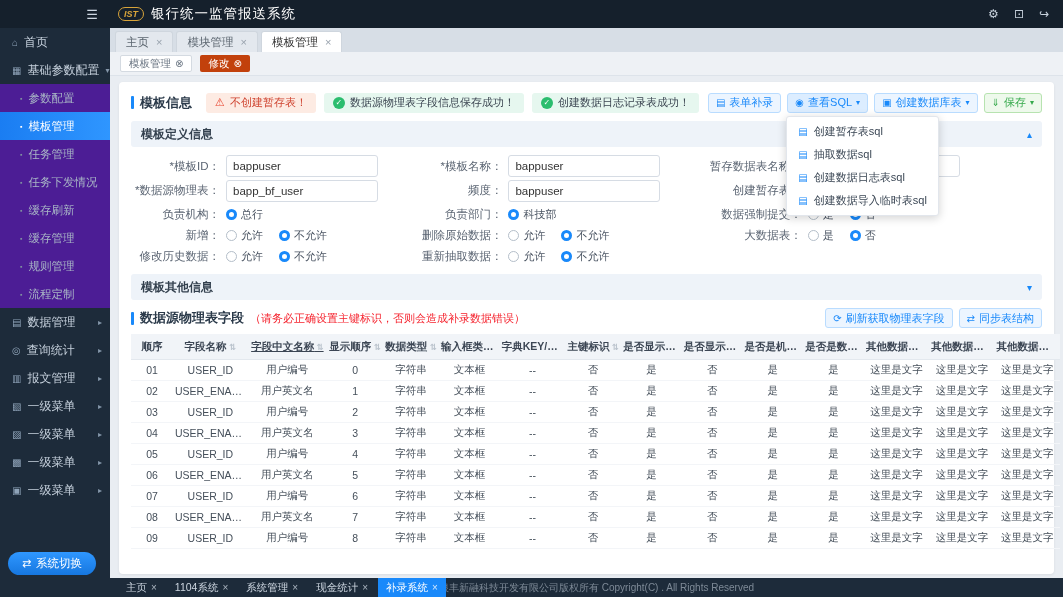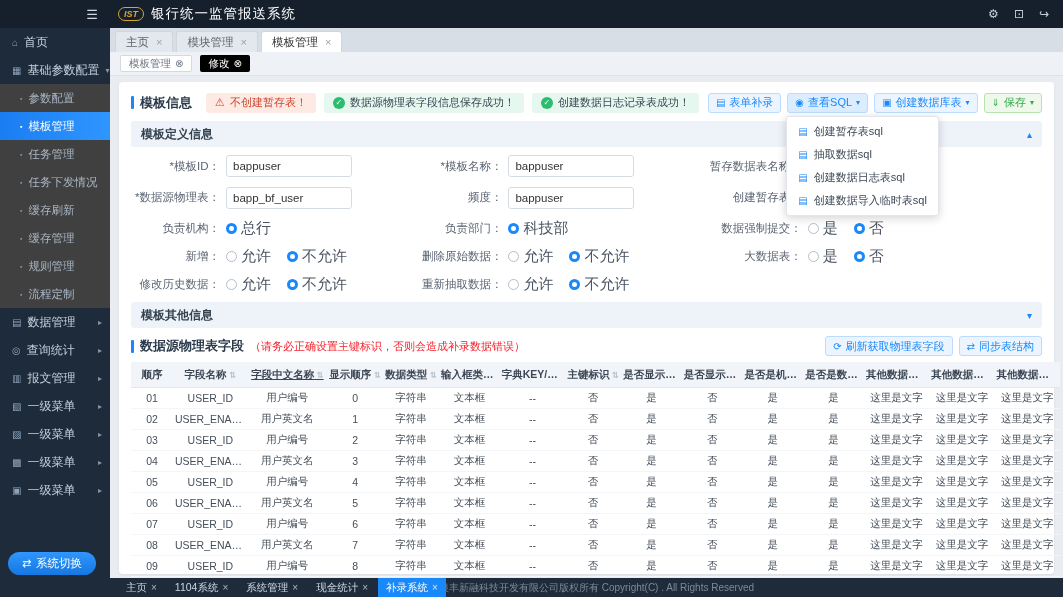--- a/index.html
+++ b/index.html
@@ -12,38 +12,38 @@
   .burger{color:#cdd7e2;font-size:13px;cursor:pointer}
   .logo-badge{color:#d8a43a;border:1px solid #d8a43a;border-radius:8px;font-size:9px;font-weight:bold;font-style:italic;padding:1px 5px;margin:0 7px 0 8px}
   .hdr-title{color:#fff;font-size:13.5px;font-weight:normal;letter-spacing:1px}
   .hdr-icons{margin-left:auto;display:flex;gap:15px;padding-right:14px}
   .hicon{color:#c7d1dc;font-size:12px;cursor:pointer}
 
   
   .sidebar{position:absolute;top:28px;left:0;width:110px;height:569px;background:#1d2b3a;display:flex;flex-direction:column;z-index:15}
   .side-item{height:28px;flex:none;display:flex;align-items:center;gap:6px;padding:0 8px 0 12px;color:#c6d1dd;font-size:12px;cursor:pointer;white-space:nowrap}
   .side-item .ic{font-size:10px;color:#8fa3b8;flex:none}
-  .side-item.sub{background:#404040;padding-left:20px;font-size:11.5px;color:#a9b7c6}
+  .side-item.sub{background:#4c1d95;padding-left:20px;font-size:11.5px;color:#a9b7c6}
   .side-item.sub .ic{font-size:7px;color:#7f8ea0}
   .side-item.sub.active{background:linear-gradient(90deg,#1a7df2,#2f96ff);color:#fff}
   .side-item.sub.active .ic{color:#fff}
   .side-item .arrow{margin-left:auto;font-size:8px;color:#8496a9}
   .side-switch{margin-top:auto;margin:auto 14px 22px 8px;height:23px;background:linear-gradient(#2f97ff,#1677e0);border-radius:12px;display:flex;align-items:center;justify-content:center;gap:5px;color:#fff;font-size:11.5px;cursor:pointer}
   .side-switch .ic{font-size:11px}
 
   
   .main{position:absolute;left:110px;top:28px;width:953px;height:550px}
   .tabbar{height:24px;background:#d7dee6;display:flex;align-items:flex-end;padding:0 5px;gap:3px}
   .ttab{height:21px;display:flex;align-items:center;gap:7px;padding:0 10px;background:#e3e8ee;border:1px solid #cfd6de;border-bottom:none;border-radius:3px 3px 0 0;font-size:11.5px;color:#5c6670;cursor:pointer}
   .ttab.active{background:#fff;color:#333}
   .ttab .x{color:#98a2ad;font-size:11px}
   .routebar{height:24px;background:#eef1f5;border-bottom:1px solid #dde3ea;display:flex;align-items:center;gap:8px;padding:0 10px}
   .rtag{height:17px;display:flex;align-items:center;gap:4px;padding:0 8px;border-radius:2px;font-size:10.5px;cursor:pointer}
   .rtag.plain{background:#fff;border:1px solid #d4dae1;color:#6b7683}
-  .rtag.primary{background:#000000;color:#fff}
+  .rtag.primary{background:#c2410c;color:#fff}
   .rtag .ri{font-size:10px}
 
   .content{height:502px;padding:6px 9px 4px}
   .panel{background:#fff;border-radius:4px;height:492px;box-shadow:0 1px 3px rgba(0,0,0,.07);position:relative}
 
   .panel-head{display:flex;align-items:center;gap:8px;padding:7px 12px 0;height:34px}
   .ptitle{display:flex;align-items:center;gap:6px;font-size:13px;font-weight:bold;color:#2b3a4a;flex:none}
   .bluebar{width:3px;height:13px;background:#1989fa;border-radius:1px}
   .alerts{display:flex;gap:8px;margin-left:6px}
   .alert{height:20px;display:flex;align-items:center;gap:5px;padding:0 9px;border-radius:3px;font-size:11px;white-space:nowrap}
@@ -57,26 +57,26 @@
   .abtn.green{background:#eef9ec;border-color:#b7e3b0;color:#36a94c}
   .abtn .bic{font-size:10px}
   .abtn .caret{font-size:8px}
   .sql-dd{position:absolute;top:22px;left:-2px;background:#fff;border:1px solid #e2e6ec;border-radius:3px;box-shadow:0 2px 10px rgba(0,0,0,.18);padding:3px 0;z-index:100;white-space:nowrap}
   .dd-item{display:flex;align-items:center;gap:6px;height:23px;padding:0 11px;font-size:11px;color:#3a4654;cursor:pointer}
   .dd-item .dic{color:#1989fa;font-size:10px}
 
   .sec-strip{margin:5px 12px 0;height:26px;background:#eef3f9;border-radius:3px;display:flex;align-items:center;padding:0 10px;font-size:12px;font-weight:bold;color:#33404e;cursor:pointer}
   .sec-caret{margin-left:auto;color:#1989fa;font-size:10px}
 
-  .formgrid{display:grid;grid-template-columns:31% 31% 38%;padding:8px 12px 2px;row-gap:7px}
+  .formgrid{display:grid;grid-template-columns:31% 31% 38%;padding:8px 12px 2px;}
   .fitem{display:flex;align-items:center;min-height:21px}
   .flabel{width:95px;flex:none;text-align:right;font-size:11.5px;color:#5a6472;padding-right:6px;white-space:nowrap}
   .flabel.wide{width:112px}
-  .finput{width:126px;height:22px;border:1px solid #d6dce4;border-radius:3px;font-size:11.5px;color:#333;padding:0 6px;background:#fff;outline:none}
-  .rgroup{display:flex;gap:16px;font-size:15px}
+  .finput{width:152px;height:22px;border:1px solid #d6dce4;border-radius:3px;font-size:11.5px;color:#333;padding:0 6px;background:#fff;outline:none}
+  .rgroup{display:flex;gap:16px;font-size:11px}
   .radio{display:flex;align-items:center;gap:4px;color:#4b5563;cursor:pointer}
   .radio em{font-style:normal}
   .rdot{width:11px;height:11px;border:1px solid #b4bec9;border-radius:50%;background:#fff;flex:none}
   .radio.checked .rdot{border:3px solid #1989fa}
   .warn-text{font-size:10.5px;color:#e8641e;width:128px;line-height:1.3}
 
   .fields-head{display:flex;align-items:center;gap:6px;padding:8px 12px 0}
   .note{font-size:11px;color:#f5222d;white-space:nowrap;overflow:hidden;text-overflow:ellipsis}
 
   table{width:929px;margin:6px 12px 0;border-collapse:collapse;table-layout:fixed}

